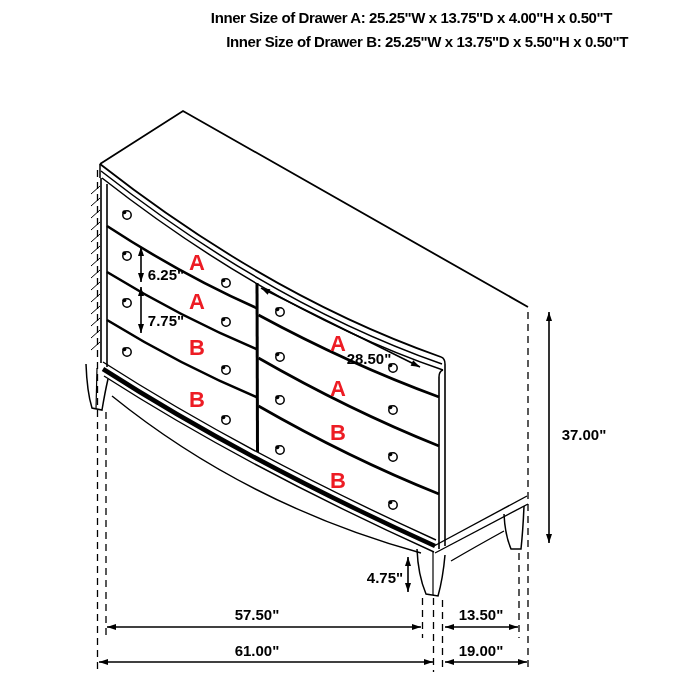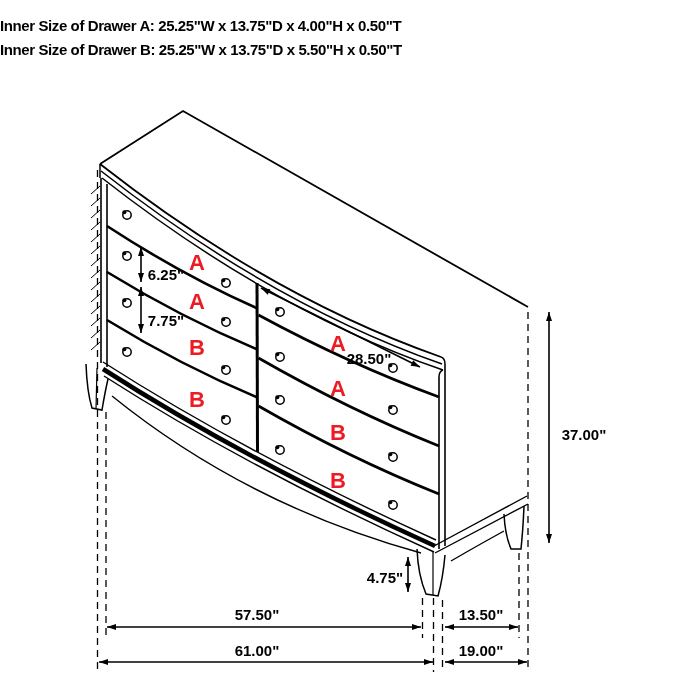--- a/index.html
+++ b/index.html
@@ -1,22 +1,22 @@
 <!DOCTYPE html>
 <html><head>
 <meta charset="utf-8">
 <style>
   html,body{margin:0;padding:0;background:#fff;}
   body{width:700px;height:700px;position:relative;overflow:hidden;
        font-family:"Liberation Sans",sans-serif;}
   .canvas{position:absolute;inset:0;width:700px;height:700px;background:#fff;}
-  .hdr{position:absolute;left:0;width:612px;text-align:left;
-       font-size:15px;font-weight:700;color:#000;letter-spacing:-0.4px;white-space:nowrap;margin-top:8px;}
+  .hdr{position:absolute;left:0;width:612px;text-align:right;
+       font-size:15px;font-weight:700;color:#000;letter-spacing:-0.4px;white-space:nowrap;}
   #hdr-a{top:9px;}
-  #hdr-b{top:33px;}
+  #hdr-b{top:33px;padding-left:16px;}
   svg{position:absolute;left:0;top:0;}
   svg text{font-family:"Liberation Sans",sans-serif;font-weight:700;}
   .dim-label{font-size:15px;fill:#000;text-anchor:middle;}
   .drawer-letter{font-size:22px;fill:#ed1c24;text-anchor:middle;}
   .ln{stroke:#000;fill:none;}
 </style>
 </head>
 <body>
 
 <div class="canvas">

